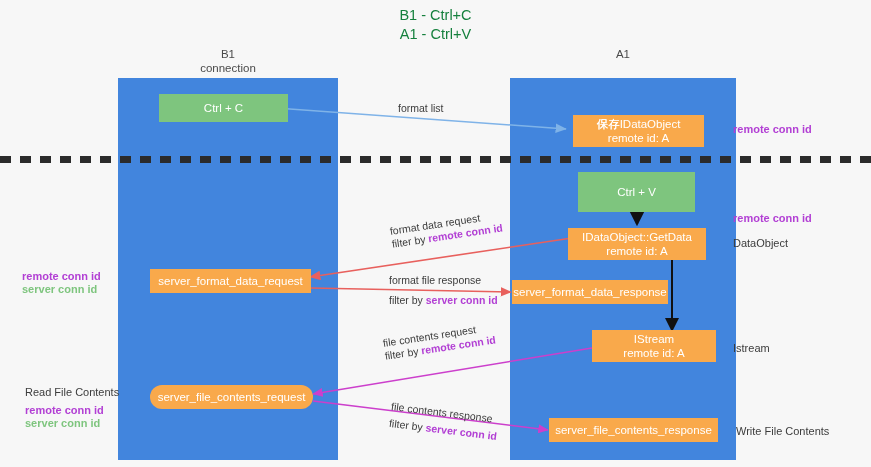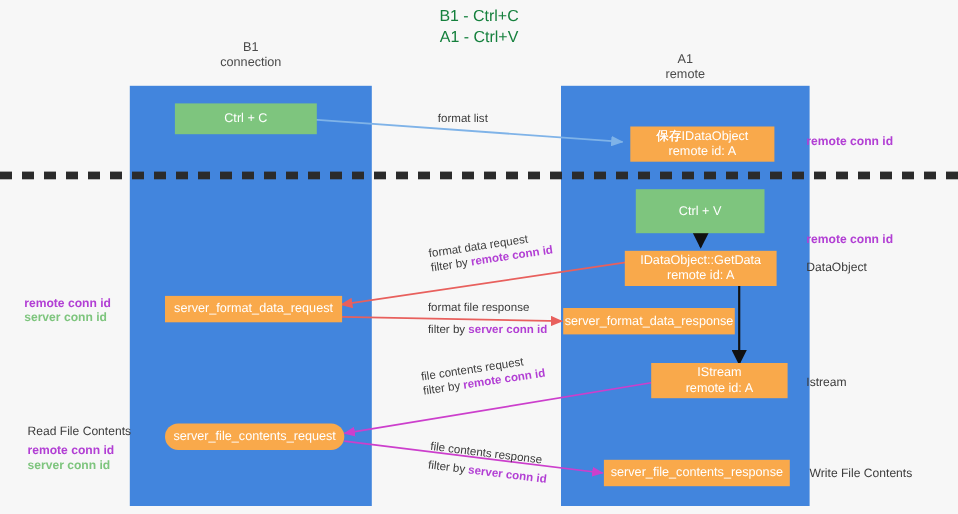--- a/index.html
+++ b/index.html
@@ -32,21 +32,21 @@
     color: #15803d;
   }
 
   
   .col-head {
     text-align: center;
     font-size: 11.5px;
     line-height: 14px;
     color: #4a4a4a;
   }
-  #head-b1 { left: 118px; width: 220px; top: 36px; }
+  #head-b1 { left: 118px; width: 220px; top: 47px; }
   #head-a1 { left: 510px; width: 226px; top: 47px; }
 
   
   .lane {
     background: #4285dd;
     top: 78px;
     height: 382px;
   }
   #lane-b1 { left: 118px; width: 220px; }
   #lane-a1 { left: 510px; width: 226px; }
@@ -125,21 +125,20 @@
     <div>B1 - Ctrl+C</div>
     <div>A1 - Ctrl+V</div>
   </div>
 
   <div class="abs col-head" id="head-b1">
     <div>B1</div>
     <div>connection</div>
   </div>
   <div class="abs col-head" id="head-a1">
     <div>A1</div>
-    <div>remote</div>
   </div>
 
   <div class="abs lane" id="lane-b1"></div>
   <div class="abs lane" id="lane-a1"></div>
 
   <svg id="wires" viewBox="0 0 871 467" xmlns="http://www.w3.org/2000/svg">
     <defs>
       <marker id="ah-blue" markerWidth="7" markerHeight="6" refX="6.5" refY="3" orient="auto">
         <path d="M0,0 L7,3 L0,6 z" fill="#7fb3e8"></path>
       </marker>

